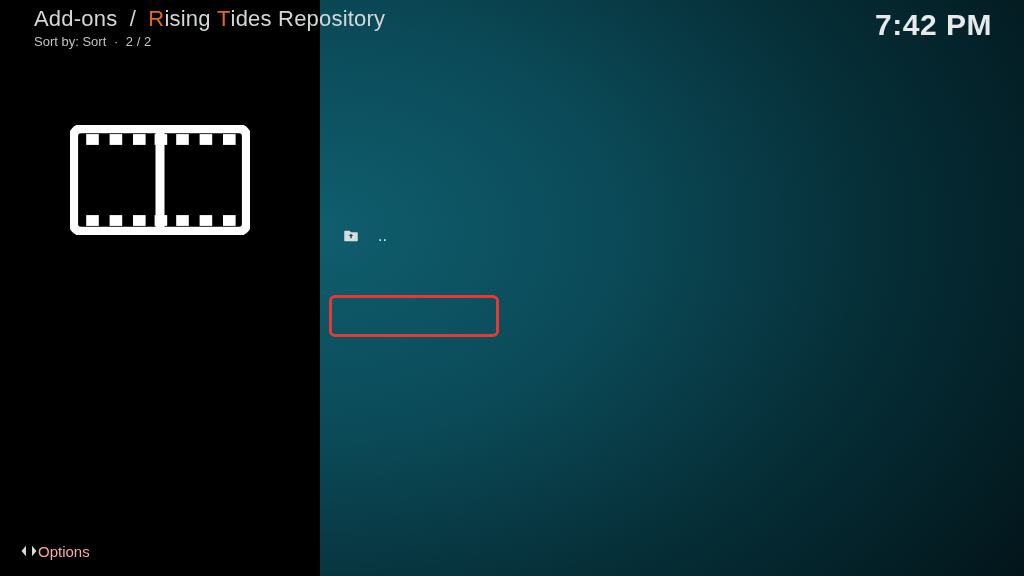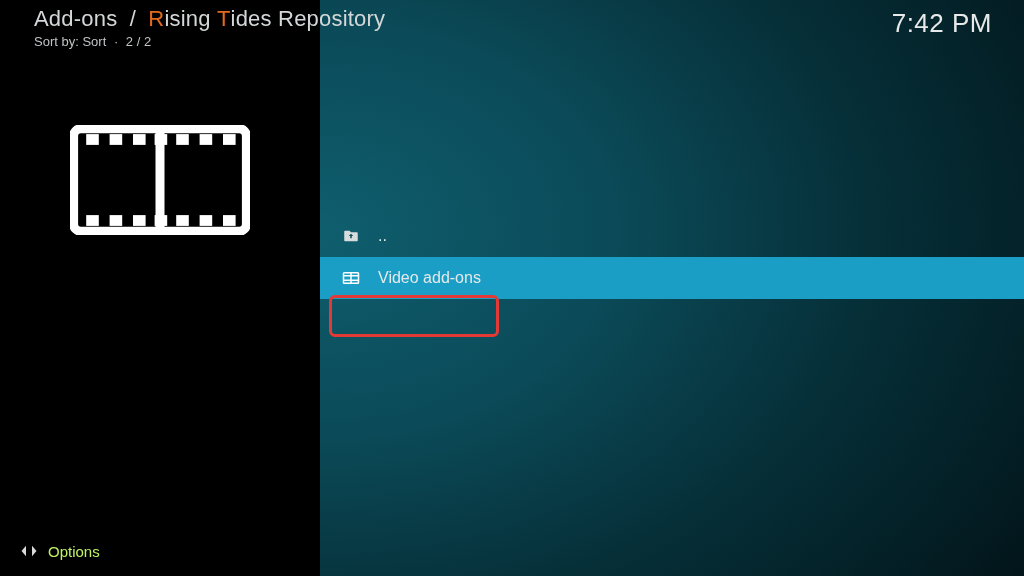--- a/index.html
+++ b/index.html
@@ -28,32 +28,32 @@
   .bc .seg2 {}
   .bc .hl { color:#e36a1c; font-weight:400; }
   .sort {
     position:absolute; top:34px; left:34px; z-index:5;
     color:#c0c4c6; font-size:13px; font-weight:300;
   }
   .sort .dot { margin:0 4px; }
   
   .clock {
     position:absolute; top:8px; right:32px; z-index:5;
-    color:#e8eaea; font-size:26px; font-weight:400; letter-spacing:0.5px;
+    color:#e8eaea; font-size:30px; font-weight:700; letter-spacing:0.5px;
   }
   
   .film {
     position:absolute; left:70px; top:125px; width:180px; height:110px; z-index:3;
   }
   .film svg { width:100%; height:100%; display:block; }
   
   .options {
     position:absolute; left:20px; bottom:16px; z-index:5;
-    display:flex; align-items:center; gap:10px;
-    color:#bef264; font-size:15px; font-weight:300;
+    display:flex; align-items:center; 
+    color:#fca5a5; font-size:15px; font-weight:300;
   }
   .options .icon { width:18px; height:18px; }
   
   .list {
     position:absolute; left:320px; top:215px; right:0; z-index:3;
   }
   .row {
     height:42px; display:flex; align-items:center; gap:18px;
     padding-left:22px; color:#e6e9ea; font-size:16px; font-weight:300;
   }
@@ -117,31 +117,20 @@
   <div class="list">
     <div class="row">
       <span class="icn">
         <svg viewBox="0 0 24 24" fill="#d9dcdd">
             <path d="M3 6c0-.6.4-1 1-1h6l2 2h8c.6 0 1 .4 1 1v10c0 .6-.4 1-1 1H4c-.6 0-1-.4-1-1V6z"></path>
             <path d="M12 9l-3 3h2v3h2v-3h2l-3-3z" fill="#0b4a58"></path>
           </svg>
       </span>
       <span>..</span>
     </div>
-    <div class="row sel">
-      <span class="icn">
-        <svg viewBox="0 0 24 24" fill="none" stroke="#ffffff" stroke-width="2">
-          <rect x="2" y="5" width="20" height="14" rx="1"></rect>
-          <line x1="12" y1="5" x2="12" y2="19"></line>
-          <line x1="2" y1="9" x2="22" y2="9"></line>
-          <line x1="2" y1="15" x2="22" y2="15"></line>
-        </svg>
-      </span>
-      <span>Video add-ons</span>
-    </div>
   </div>
 
   <div class="annot" style="left:329px; top:295px; width:170px; height:42px;"></div>
 
   <div class="options">
     <span class="icon">
       <svg viewBox="0 0 24 24" fill="#d8dadb">
           <path d="M8 5l-6 7 6 7V5zm8 0v14l6-7-6-7z"></path>
         </svg>
     </span>

